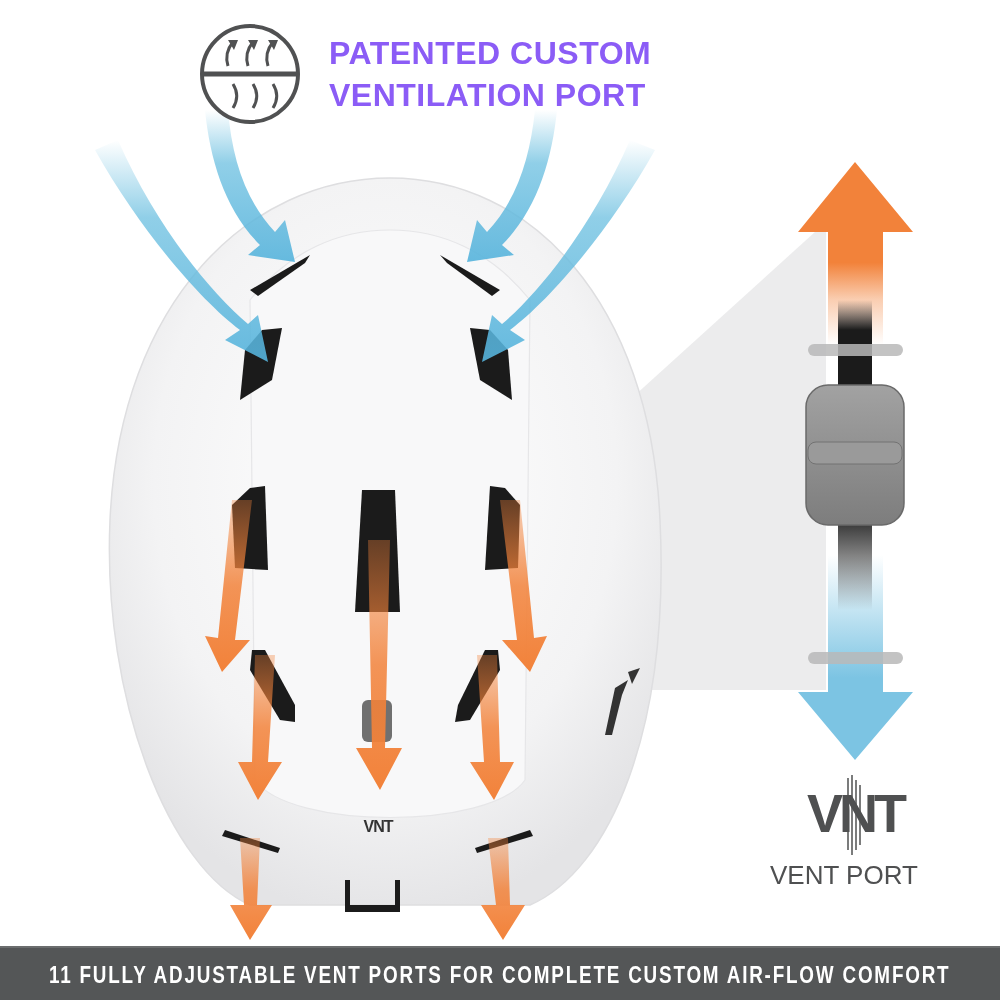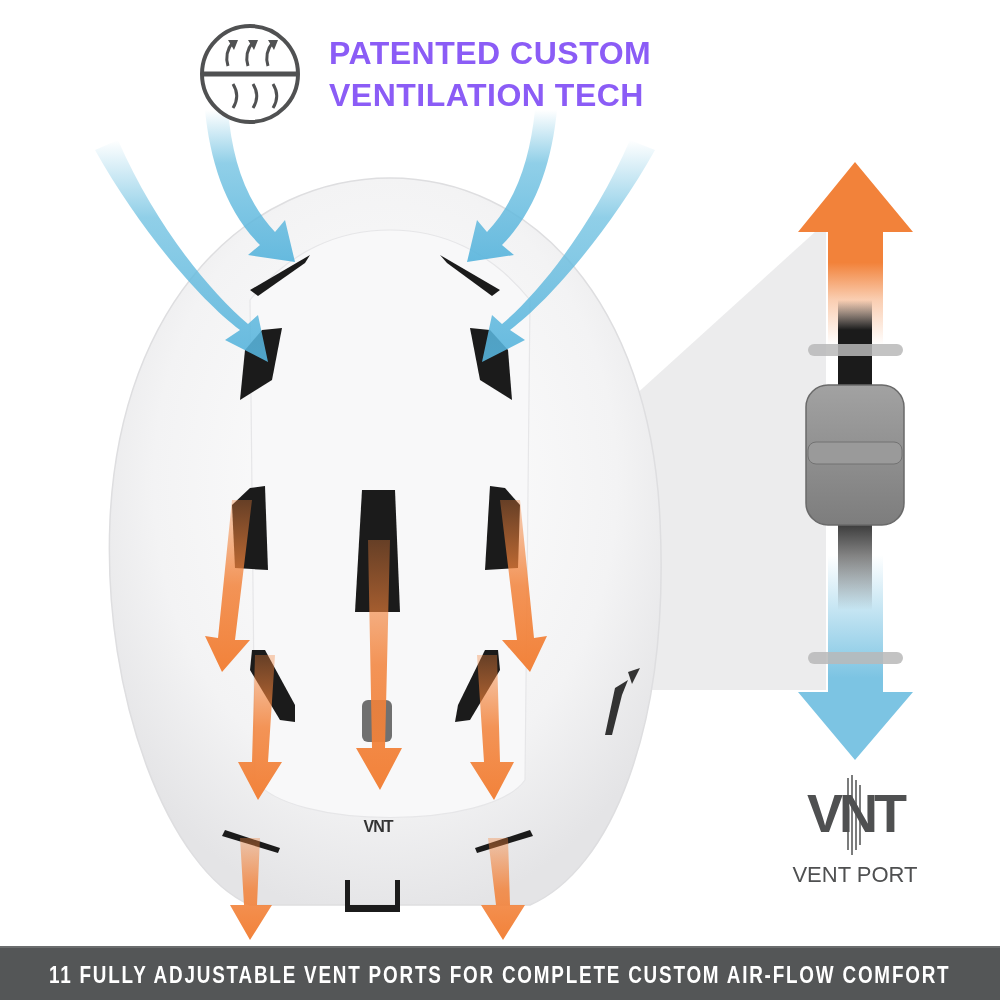--- a/index.html
+++ b/index.html
@@ -1,21 +1,21 @@
 <!DOCTYPE html>
 <html><head>
 <meta charset="utf-8">
 <style>
   html, body { margin:0; padding:0; }
   body { width:1000px; height:1000px; background:#ffffff; overflow:hidden; position:relative; font-family:"Liberation Sans", sans-serif; }
   .stage { position:absolute; left:0; top:0; width:1000px; height:1000px; }
   .title-wrap { position:absolute; left:198px; top:22px; display:flex; align-items:center; }
   .title-text { margin-left:27px; color:#8b5cf6; font-family:"Liberation Sans", sans-serif; font-weight:bold; font-size:32px; line-height:42px; letter-spacing:0.5px; }
   .title-text div { white-space:nowrap; }
-  .vnt-label { position:absolute; left:770px; top:860px; width:170px; text-align:center; color:#4f5051; font-size:22px; line-height:30px; font-family:"Liberation Sans", sans-serif; }
+  .vnt-label { position:absolute; left:770px; top:860px; width:170px; text-align:left; color:#4f5051; font-size:26px; line-height:30px; font-family:"Liberation Sans", sans-serif; }
   .footer { position:absolute; left:0; top:946px; width:1000px; height:54px; background:#545657; border-top:2px solid #6b6d6e; display:flex; align-items:center; justify-content:center; }
   .footer-text { color:#ffffff; font-family:"Liberation Sans", sans-serif; font-weight:bold; font-size:23px; letter-spacing:2.2px; transform:scaleX(0.82); white-space:nowrap; }
 </style>
 </head>
 <body>
 
 <div class="stage">
 
   <svg width="1000" height="1000" viewBox="0 0 1000 1000" style="position:absolute;left:0;top:0">
     <defs>
@@ -143,21 +143,21 @@
         <path d="M75,62 C80,70 80,78 75,86"></path>
       </g>
       <g fill="#505152">
         <polygon points="30,18 40,18 36,28"></polygon>
         <polygon points="50,18 60,18 56,28"></polygon>
         <polygon points="70,18 80,18 76,28"></polygon>
       </g>
     </svg>
     <div class="title-text">
       <div>PATENTED CUSTOM</div>
-      <div>VENTILATION TECH</div>
+      <div>VENTILATION PORT</div>
     </div>
   </div>
 
   <div class="vnt-label">
     <div>VENT PORT</div>
   </div>
 
   <div class="footer">
     <div class="footer-text">11 FULLY ADJUSTABLE VENT PORTS FOR COMPLETE CUSTOM AIR-FLOW COMFORT</div>
   </div>

